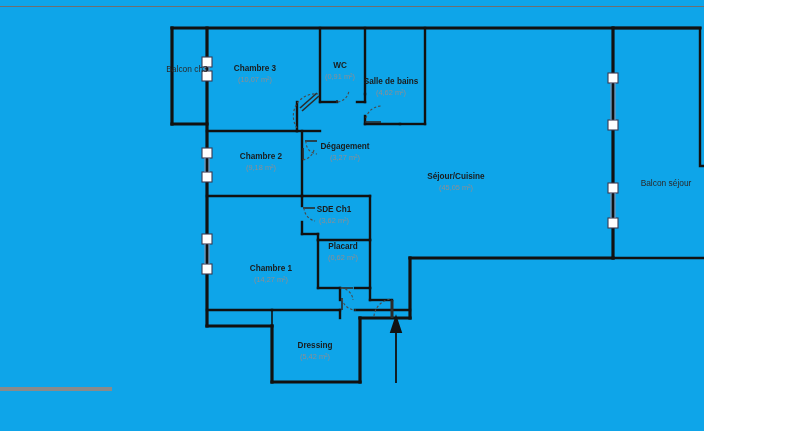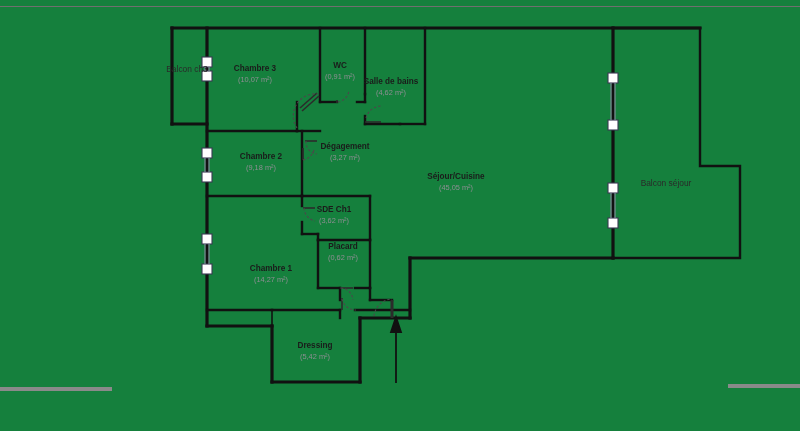--- a/index.html
+++ b/index.html
@@ -5,23 +5,23 @@
   html, body {
     margin: 0;
     padding: 0;
     background: #ffffff;
   }
   body {
     font-family: "Liberation Sans", sans-serif;
   }
   #viewer {
     position: relative;
-    width: 800px;
+    width: 704px;
     height: 431px;
-    background: #15803d;
+    background: #0ea5e9;
     overflow: hidden;
   }
   #top-rule {
     position: absolute;
     left: 0;
     top: 6px;
     width: 800px;
     height: 1px;
     background: #6f6f6f;
   }

